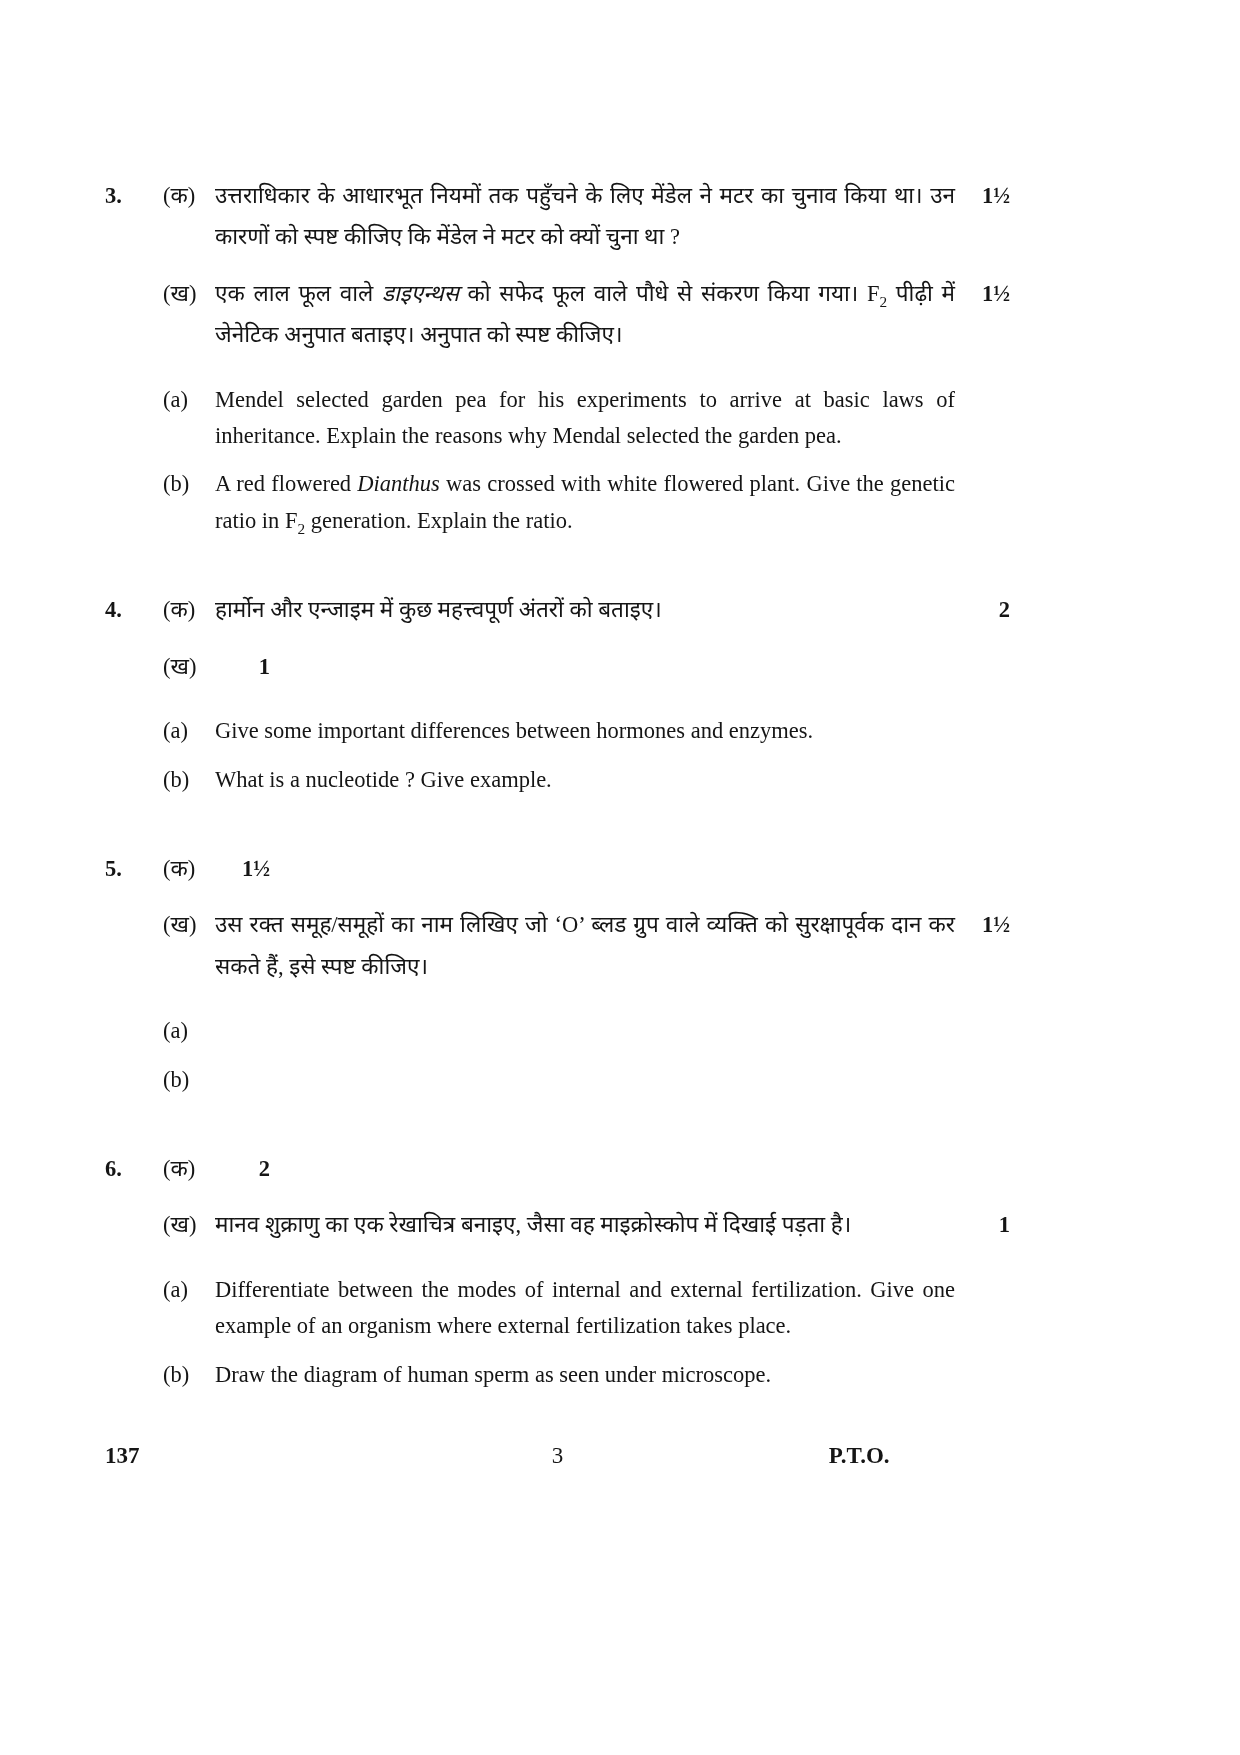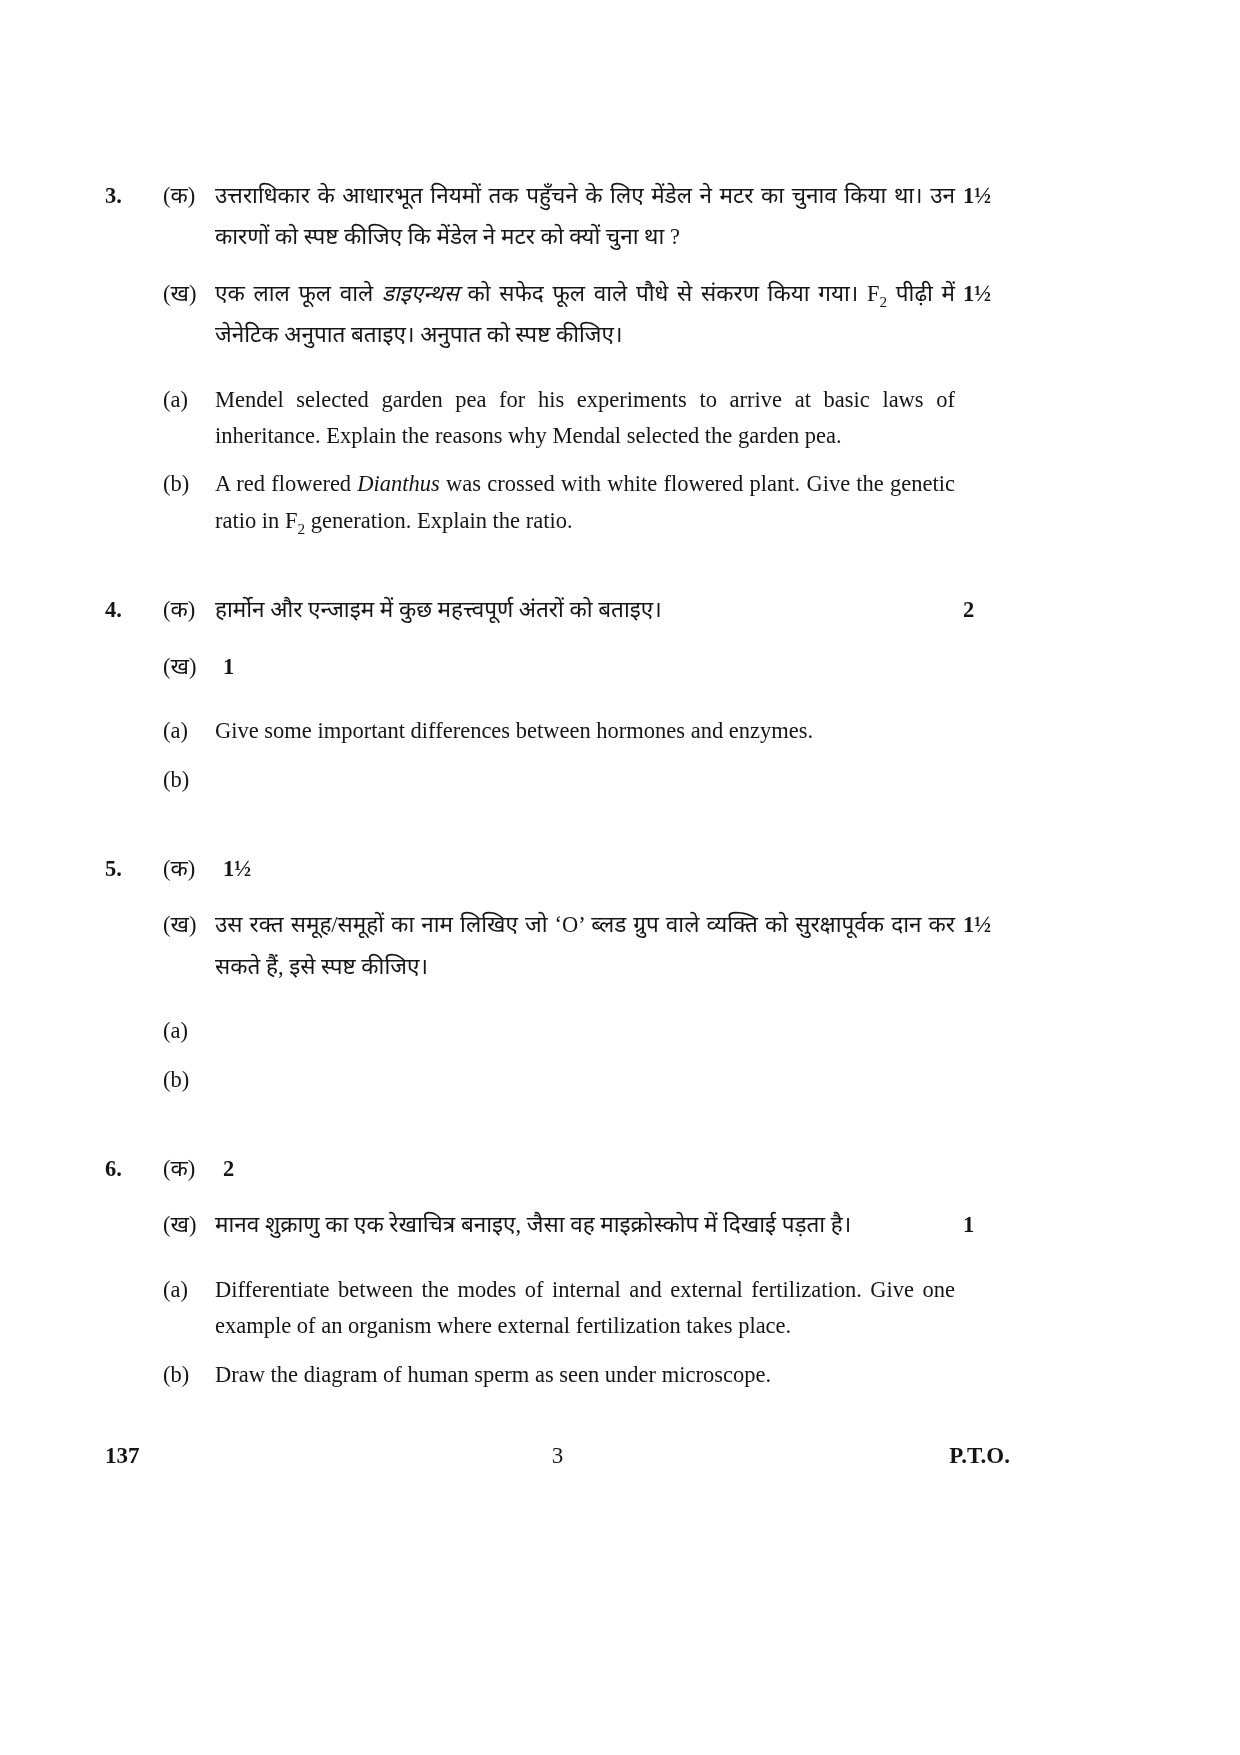--- a/index.html
+++ b/index.html
@@ -34,35 +34,35 @@
     width: 52px;
     flex: 0 0 52px;
   }
   .ptext {
     flex: 1;
     text-align: justify;
   }
   .marks {
     width: 55px;
     flex: 0 0 55px;
-    text-align: left;
+    text-align: right;
     font-weight: bold;
     padding-left: 8px;
     font-family: Liberation Serif, serif;
   }
   .it { font-style: italic; }
   sub { font-size: 0.68em; line-height: 0; }
   .footer {
     display: flex;
     margin-top: 25px;
     font-size: 23px;
   }
   .f-left  { flex: 1; font-weight: bold; }
   .f-center{ flex: 1; text-align: center; }
-  .f-right { flex: 1; text-align: right; font-weight: bold; }
+  .f-right { flex: 1; text-align: center; font-weight: bold; }
 </style>
 </head>
 <body>
 
 <div class="page">
 
   <section class="question">
     <div class="row hi">
       <div class="qnum">3.</div>
       <div class="plabel">(क)</div>
@@ -103,20 +103,21 @@
     </div>
     <div class="row en en-first">
       <div class="qnum"></div>
       <div class="plabel">(a)</div>
       <div class="ptext">Give some important differences between hormones and enzymes.</div>
       <div class="marks"></div>
     </div>
     <div class="row en">
       <div class="qnum"></div>
       <div class="plabel">(b)</div>
+      <div class="ptext">What is a nucleotide ?  Give example.</div>
       <div class="marks"></div>
     </div>
   </section>
 
   <section class="question">
     <div class="row hi">
       <div class="qnum">5.</div>
       <div class="plabel">(क)</div>
       <div class="marks">1½</div>
     </div>

